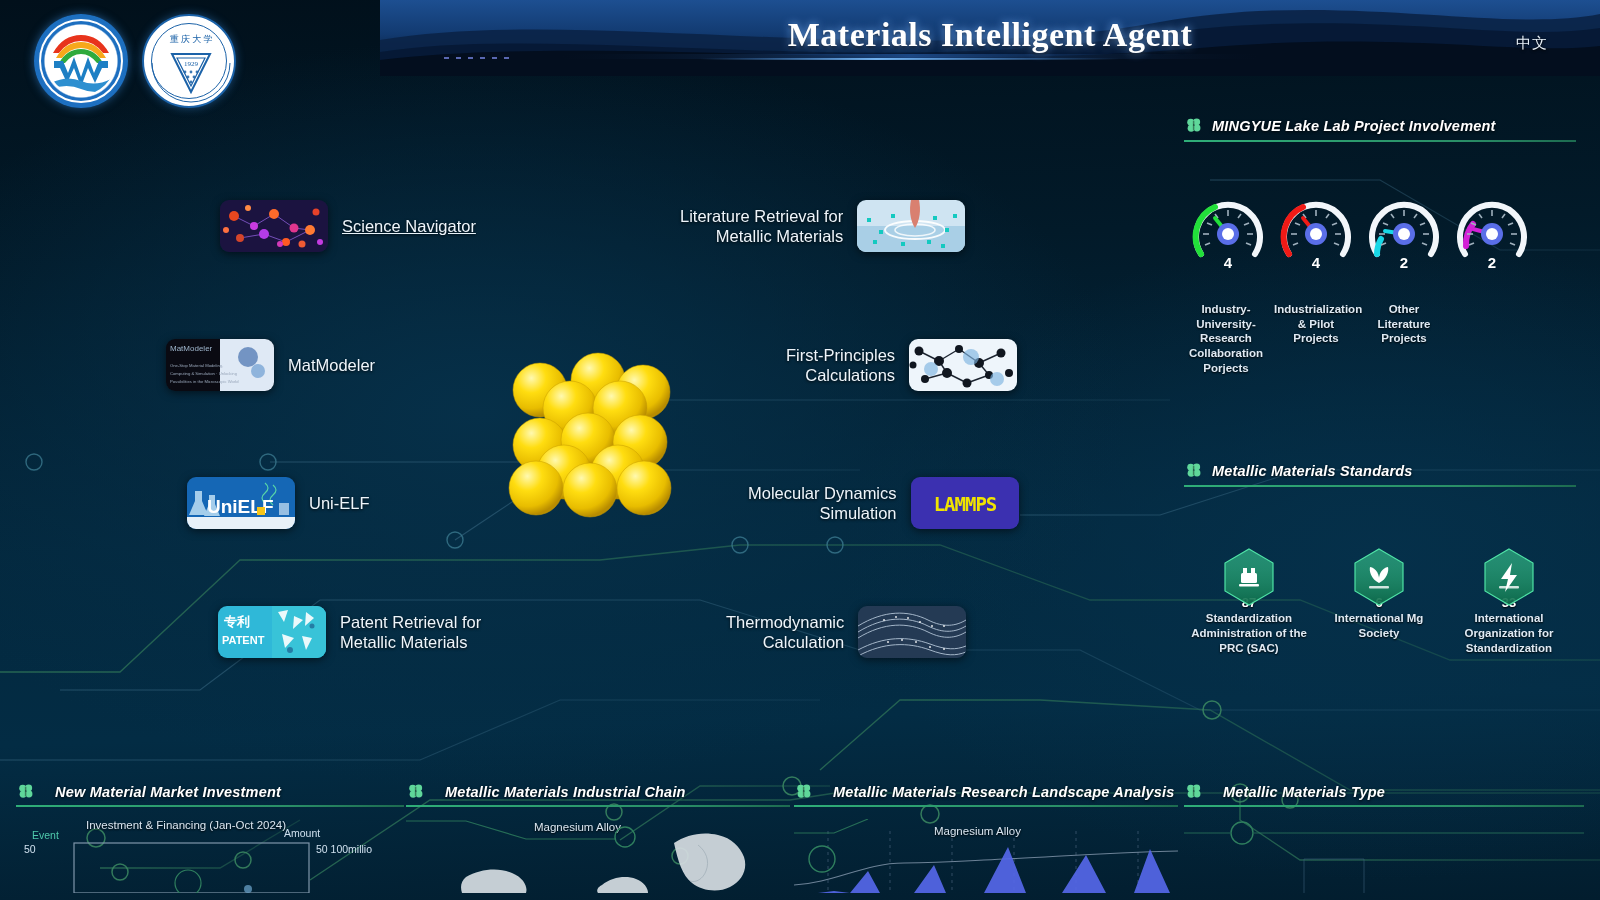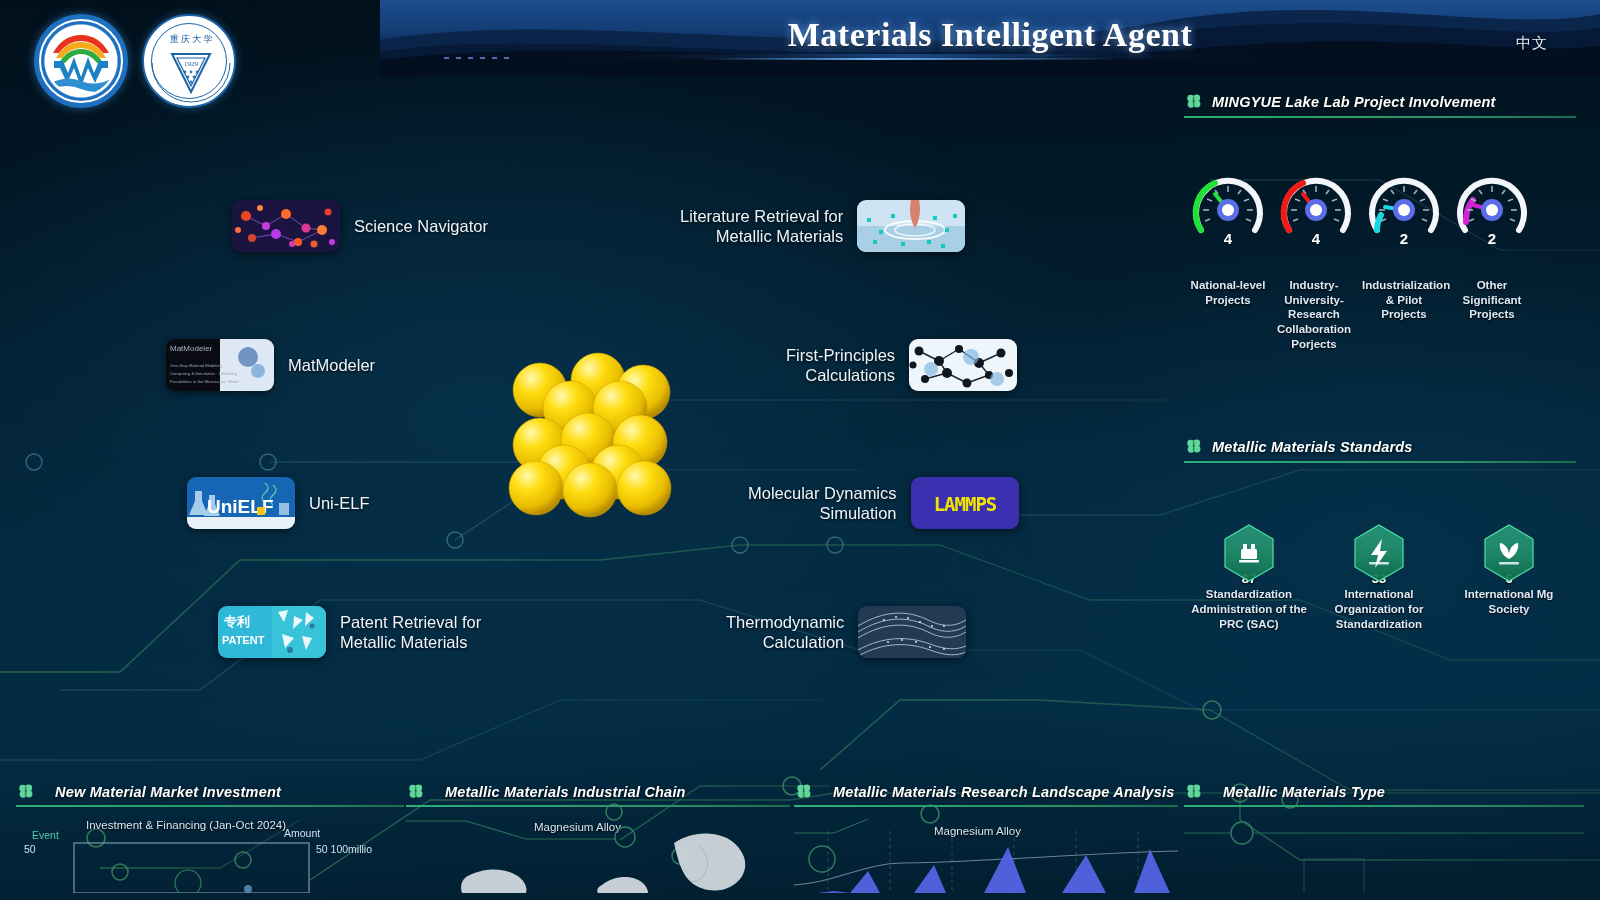--- a/index.html
+++ b/index.html
@@ -70,21 +70,21 @@
   .mod-label {
     font-size:16.5px; line-height:1.24; color:#eef5fb; font-weight:400;
     text-shadow:0 1px 3px rgba(0,0,0,.85); white-space:pre-line;
   }
   .mod.rev .mod-label { text-align:right; }
 
   
   .crystal { position:absolute; left:500px; top:350px; width:180px; height:170px; z-index:4; }
 
   
-  .panel { position:absolute; z-index:6; }
+  .panel { position:absolute; z-index:6;margin-top:24px; }
   .panel-head { display:flex; align-items:center; gap:9px; padding-bottom:5px; }
   .clover { width:19px; height:19px; flex:none; }
   .panel-title {
     font-size:14.5px; font-weight:bold; font-style:italic; color:#ffffff;
     letter-spacing:.2px; text-shadow:0 1px 3px rgba(0,0,0,.9);
     white-space:nowrap;
   }
   .panel-rule { height:2px; background:linear-gradient(90deg,#2fae78 0%,#2a8f67 70%,#1d6b50 100%); }
 
   
@@ -241,21 +241,21 @@
           <circle cx="44" cy="61" r="1.4"></circle>
             <circle cx="50" cy="61" r="1.4"></circle>
             <circle cx="47" cy="66" r="1.4"></circle>
         </g>
         <path d="M47,86 A39,39 0 0 1 8,47" fill="none" stroke="#1b62a8" stroke-width="1"></path>
         <path d="M47,86 A39,39 0 0 0 86,47" fill="none" stroke="#1b62a8" stroke-width="1"></path>
       </svg>
     </div>
   </div>
 
-  <div class="mod" style="left:232px; top:200px;">
+  <div class="mod" style="left:220px; top:200px;text-decoration:underline;">
     <div class="mod-thumb">
       <svg width="108" height="52" viewBox="0 0 108 52">
         <rect width="108" height="52" fill="#1b1340"></rect>
         <g stroke="#8b5fd6" stroke-width="1" opacity=".8">
           <line x1="14" y1="16" x2="34" y2="26"></line>
             <line x1="34" y1="26" x2="54" y2="14"></line>
           <line x1="54" y1="14" x2="74" y2="28"></line>
             <line x1="20" y1="38" x2="44" y2="34"></line>
           <line x1="44" y1="34" x2="66" y2="42"></line>
             <line x1="66" y1="42" x2="90" y2="30"></line>
@@ -575,31 +575,28 @@
           </g>
           <line x1="40" y1="44" x2="21" y2="39" stroke="#d321d6" stroke-width="4" stroke-linecap="round"></line>
           <circle cx="40" cy="44" r="11" fill="#5a6ee8"></circle>
           <circle cx="40" cy="44" r="6" fill="#ffffff"></circle>
           <text x="40" y="78" fill="#ffffff" font-size="15" font-weight="bold" text-anchor="middle" font-family="'Liberation Sans',sans-serif">2</text>
         </svg>
       </div>
     </div>
 
     <div class="gauge-labels">
-      <div style="width:88px;display:flex;justify-content:center">
-        <div class="gauge-label">National-level Projects</div>
-      </div>
       <div style="width:88px;display:flex;justify-content:flex-start">
         <div class="gauge-label">Industry-University-Research Collaboration Porjects</div>
       </div>
       <div style="width:88px;display:flex;justify-content:center">
         <div class="gauge-label">Industrialization &amp; Pilot Projects</div>
       </div>
       <div style="width:88px;display:flex;justify-content:center">
-        <div class="gauge-label">Other Significant Projects</div>
+        <div class="gauge-label">Other Literature Projects</div>
       </div>
     </div>
   </div>
 
   <div class="panel" style="left:1184px; top:437px; width:392px;">
     <div class="panel-head">
       <svg class="clover" viewBox="0 0 24 24">
         <g fill="#5fd79a">
           <circle cx="8.5" cy="8" r="4.4"></circle>
             <circle cx="16" cy="7.6" r="4.4"></circle>
@@ -628,50 +625,50 @@
               <rect x="32" y="23" width="4" height="5"></rect>
             <rect x="20" y="39" width="20" height="2.5" rx="1"></rect>
           </g>
         </svg>
         <div class="hex-num">87</div>
         <div class="hex-label">Standardization Administration of the PRC (SAC)</div>
       </div>
       <div class="hex-cell">
         <svg width="60" height="66" viewBox="0 0 60 66" style="position:absolute">
           <defs>
+              <linearGradient id="hx3" x1="0" y1="0" x2="0" y2="1">
+            <stop offset="0" stop-color="#3fd898" stop-opacity=".55"></stop>
+            <stop offset="100%" stop-color="#0d6a4a" stop-opacity=".95"></stop>
+              </linearGradient>
+            </defs>
+          <polygon points="30,4 54,18 54,46 30,60 6,46 6,18" fill="url(#hx3)" stroke="#4fe3a6" stroke-width="1.2"></polygon>
+          <g fill="#ffffff">
+            <path d="M30,38 C22,34 20,26 21,22 C27,23 31,29 30,38 Z"></path>
+            <path d="M30,38 C38,34 40,26 39,22 C33,23 29,29 30,38 Z"></path>
+          </g>
+          <rect x="20" y="41" width="20" height="2.5" rx="1" fill="#ffffff" opacity=".8"></rect>
+        </svg>
+        <div class="hex-num">6</div>
+        <div class="hex-label">International Mg Society</div>
+      </div>
+      <div class="hex-cell">
+        <svg width="60" height="66" viewBox="0 0 60 66" style="position:absolute">
+          <defs>
               <linearGradient id="hx2" x1="0" y1="0" x2="0" y2="1">
             <stop offset="0" stop-color="#3fd898" stop-opacity=".55"></stop>
             <stop offset="100%" stop-color="#0d6a4a" stop-opacity=".95"></stop>
               </linearGradient>
             </defs>
           <polygon points="30,4 54,18 54,46 30,60 6,46 6,18" fill="url(#hx2)" stroke="#4fe3a6" stroke-width="1.2"></polygon>
           <path d="M33,18 L22,34 h7 l-3,13 l12,-17 h-7 z" fill="#ffffff"></path>
           <rect x="20" y="41" width="20" height="2.5" rx="1" fill="#ffffff" opacity=".8"></rect>
         </svg>
         <div class="hex-num">33</div>
         <div class="hex-label">International Organization for Standardization</div>
       </div>
-      <div class="hex-cell">
-        <svg width="60" height="66" viewBox="0 0 60 66" style="position:absolute">
-          <defs>
-              <linearGradient id="hx3" x1="0" y1="0" x2="0" y2="1">
-            <stop offset="0" stop-color="#3fd898" stop-opacity=".55"></stop>
-            <stop offset="100%" stop-color="#0d6a4a" stop-opacity=".95"></stop>
-              </linearGradient>
-            </defs>
-          <polygon points="30,4 54,18 54,46 30,60 6,46 6,18" fill="url(#hx3)" stroke="#4fe3a6" stroke-width="1.2"></polygon>
-          <g fill="#ffffff">
-            <path d="M30,38 C22,34 20,26 21,22 C27,23 31,29 30,38 Z"></path>
-            <path d="M30,38 C38,34 40,26 39,22 C33,23 29,29 30,38 Z"></path>
-          </g>
-          <rect x="20" y="41" width="20" height="2.5" rx="1" fill="#ffffff" opacity=".8"></rect>
-        </svg>
-        <div class="hex-num">6</div>
-        <div class="hex-label">International Mg Society</div>
-      </div>
     </div>
   </div>
 
   <div class="bpanel" style="left:16px; width:388px; height:118px;">
     <div class="bp-head">
       <svg class="clover" viewBox="0 0 24 24">
         <g fill="#5fd79a">
             <circle cx="8.5" cy="8" r="4.4"></circle>
             <circle cx="16" cy="7.6" r="4.4"></circle>
           <circle cx="9" cy="15.6" r="4.4"></circle>

